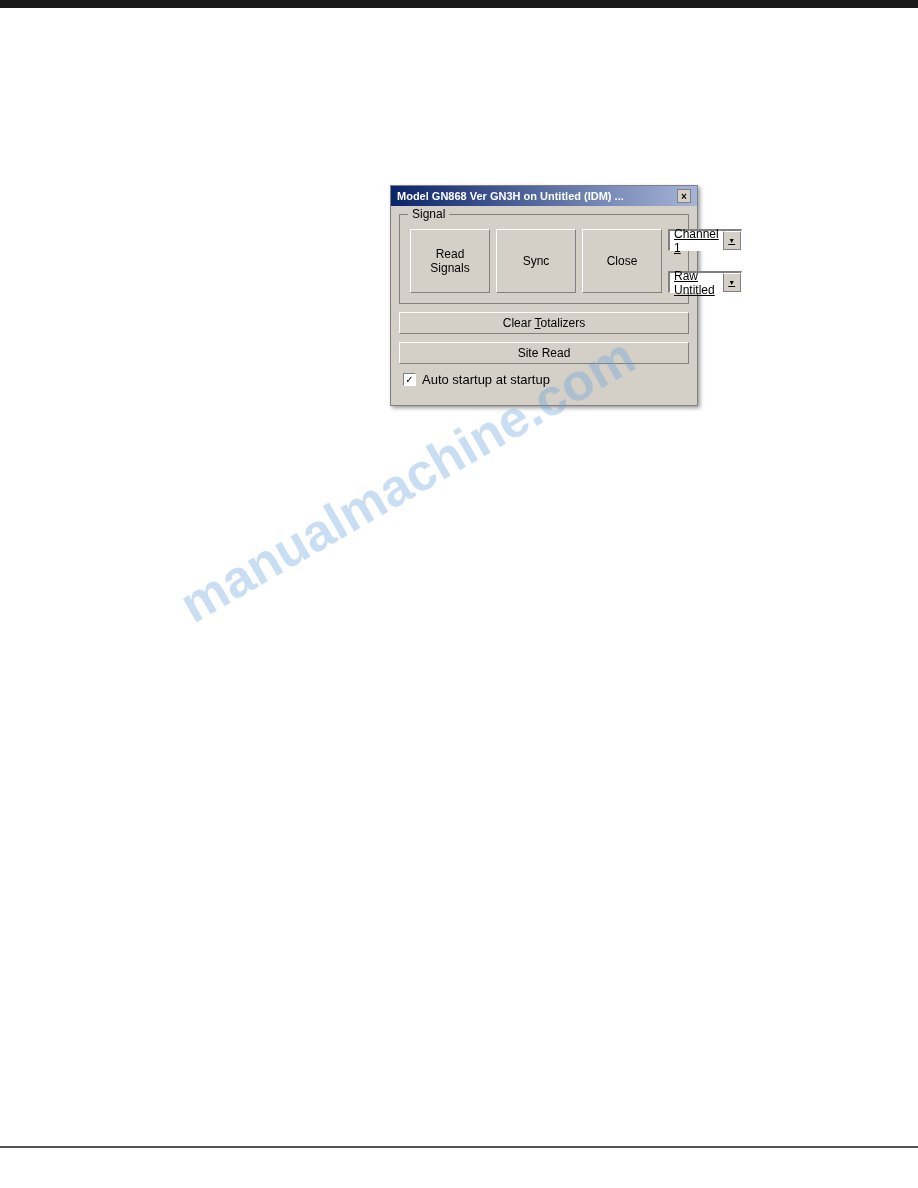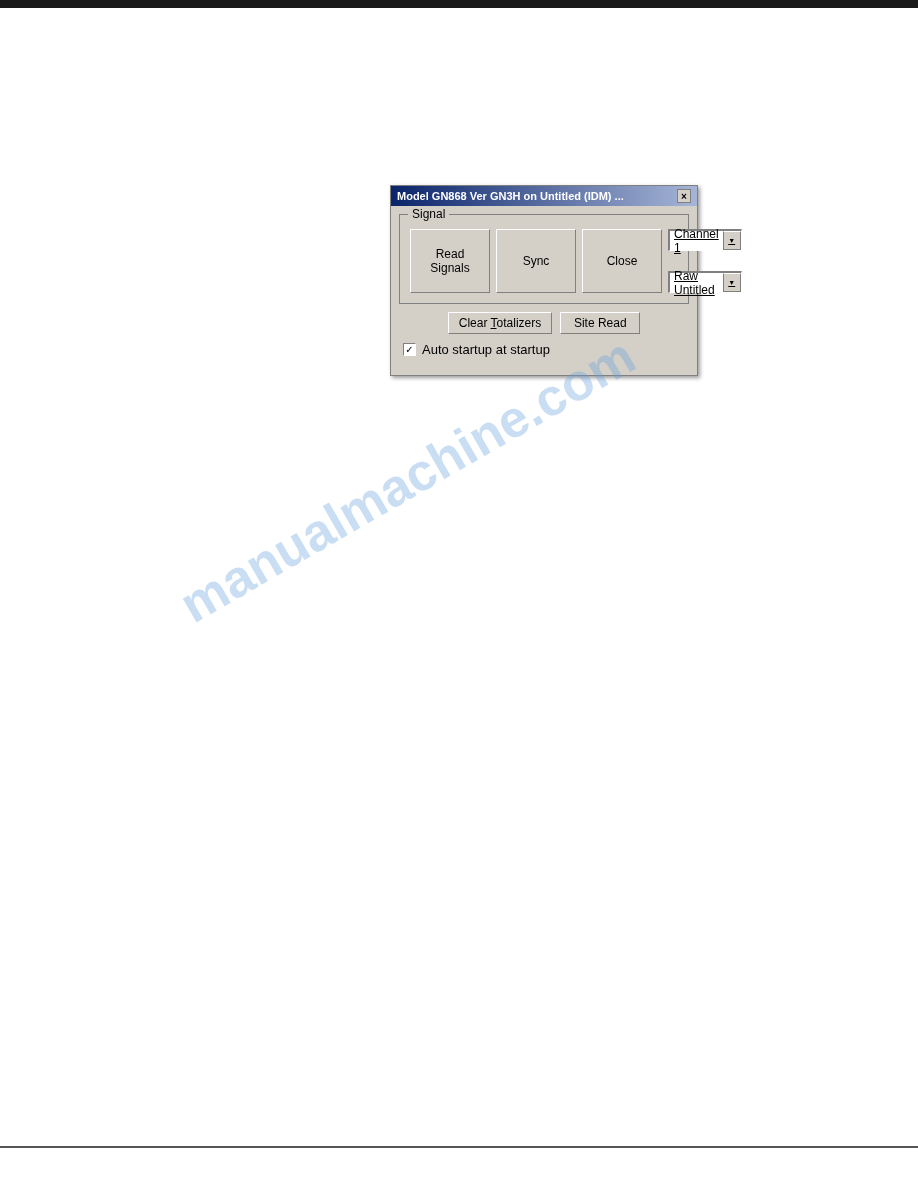--- a/index.html
+++ b/index.html
@@ -194,20 +194,21 @@
       justify-content: center;
       cursor: pointer;
       font-size: 7px;
     }
 
     .bottom-buttons {
       display: flex;
       gap: 8px;
       justify-content: center;
       margin-bottom: 8px;
+      flex-direction: column;
     }
 
     .checkbox-row {
       display: flex;
       align-items: center;
       gap: 6px;
       margin-bottom: 10px;
       padding-left: 4px;
     }
 

